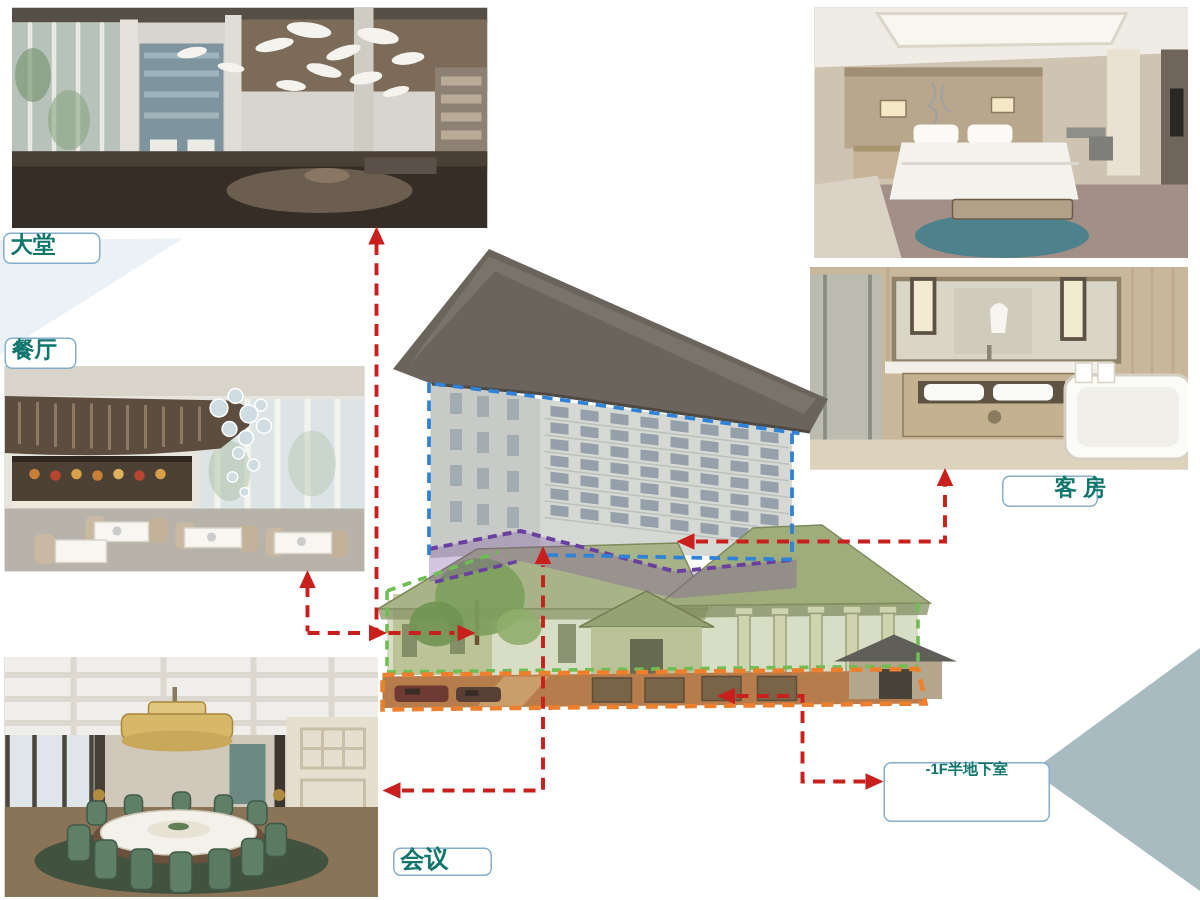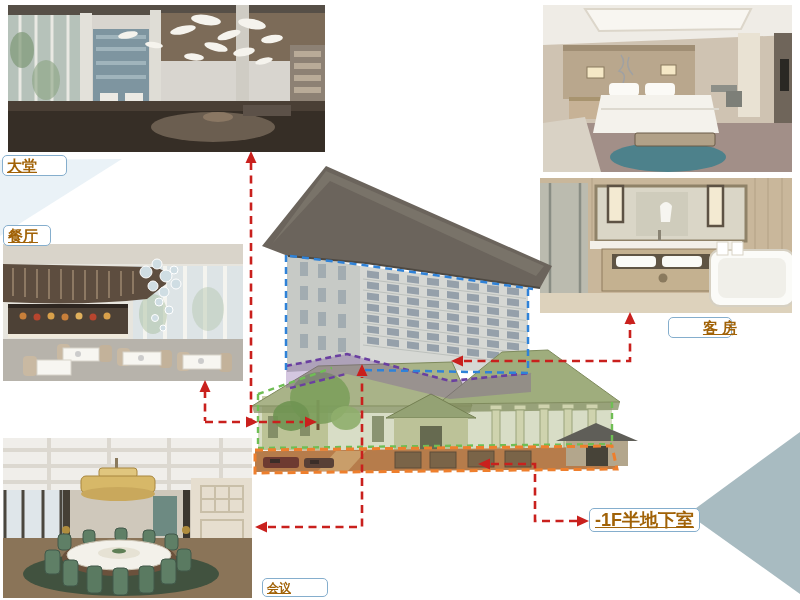--- a/index.html
+++ b/index.html
@@ -11,30 +11,30 @@
   .slide{position:absolute;inset:0;background:#fff;}
   .layer{position:absolute;inset:0;pointer-events:none;}
   .photo{position:absolute;overflow:hidden;background:#ccc;}
   .photo svg{display:block;width:100%;height:100%;}
   .photo-lobby{left:8px;top:5px;width:317px;height:147px;}
   .photo-guestroom{left:543px;top:5px;width:249px;height:167px;}
   .photo-bathroom{left:540px;top:178px;width:252px;height:135px;}
   .photo-restaurant{left:3px;top:244px;width:240px;height:137px;}
   .photo-meeting{left:3px;top:438px;width:249px;height:160px;}
   .callout{
-    position:absolute;display:flex;align-items:center;
+    position:absolute;display:flex;align-items:flex-start;
     background:#ffffff;border:1.6px solid #85aecd;border-radius:5px;
-    color:#a16207;font-weight:bold;font-size:15px;line-height:1;
-    padding:0 4px;box-sizing:border-box;white-space:nowrap;text-decoration:underline;
+    color:#0f766e;font-weight:bold;font-size:15px;line-height:1;
+    padding:0 4px;box-sizing:border-box;white-space:nowrap;
   }
   .callout-lobby{left:2px;top:155px;width:65px;height:21px;}
   .callout-restaurant{left:3px;top:225px;width:48px;height:21px;}
-  .callout-meeting{left:262px;top:565px;width:66px;height:19px;font-size:12px;margin-top:13px;}
+  .callout-meeting{left:262px;top:565px;width:66px;height:19px;font-size:16px;}
   .callout-guestroom{left:668px;top:317px;width:64px;height:21px;justify-content:center;padding-left:44px;}
-  .callout-basement{left:589px;top:508px;width:111px;height:24px;font-size:18px;justify-content:center;}
+  .callout-basement{left:589px;top:508px;width:111px;height:40px;font-size:10px;justify-content:center;}
 </style>
 </head>
 <body>
 
 <div class="slide">
 
   <svg class="layer" viewBox="0 0 800 600">
     <polygon points="122,159 0,160 0,236" fill="#dce9f2" opacity="0.6"></polygon>
     <polygon points="688,514 800,432 800,594" fill="#a8bbc1"></polygon>
   </svg>

